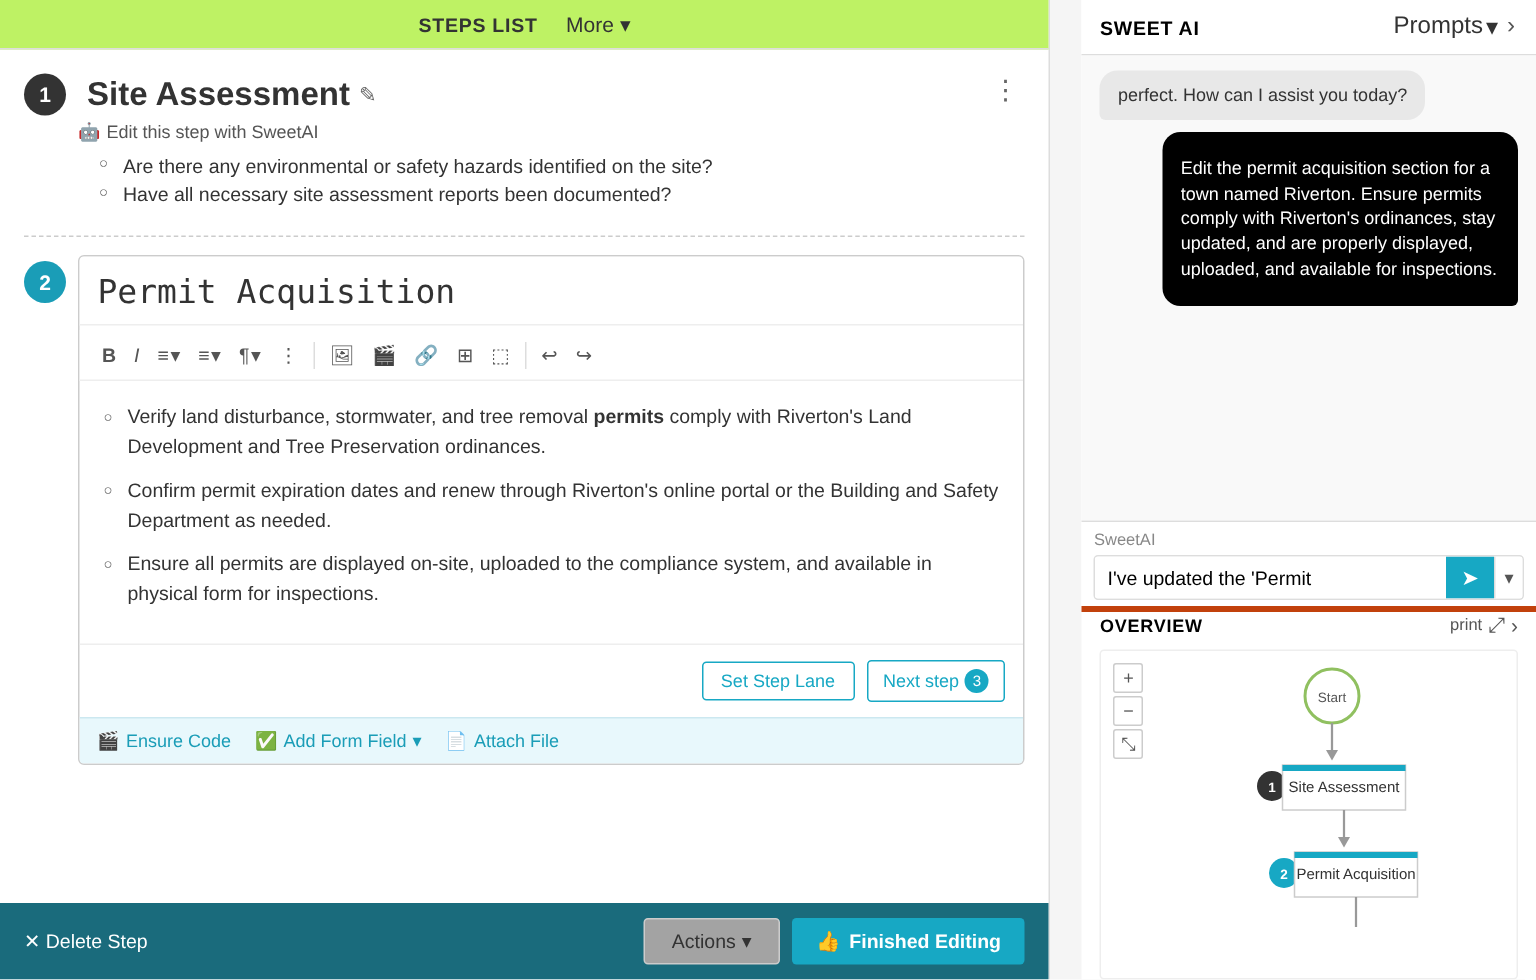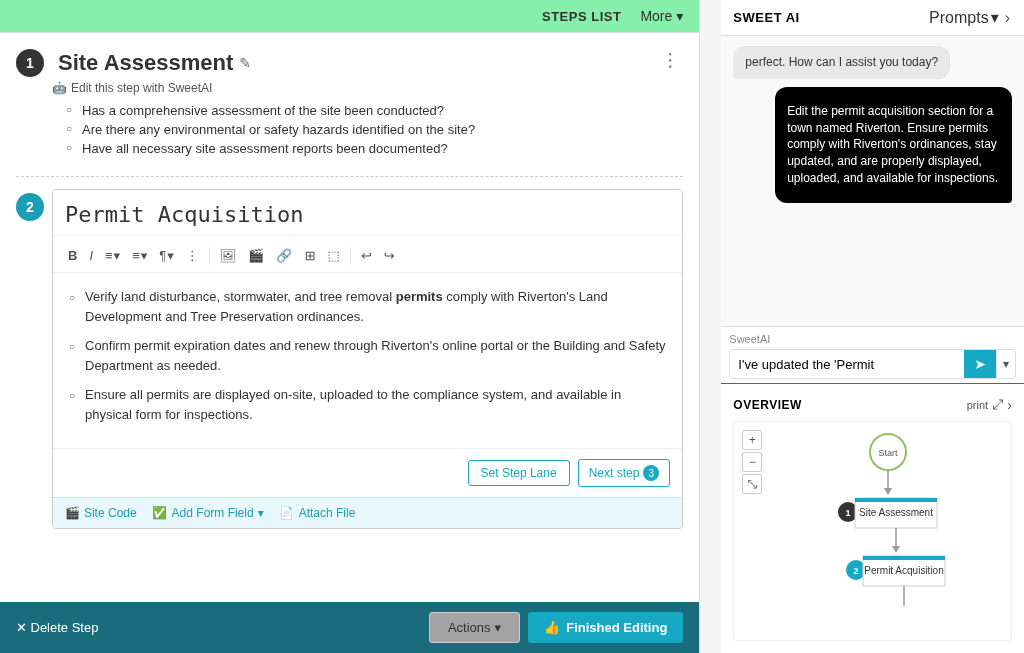--- a/index.html
+++ b/index.html
@@ -1,21 +1,21 @@
 <!DOCTYPE html>
 <html><head>
   <meta charset="utf-8">
   <style>
     * { box-sizing: border-box; margin: 0; padding: 0; }
     body { font-family: Arial, sans-serif; font-size: 13px; background: #f5f5f5; display: flex; height: 653px; overflow: hidden; }
 
     
     .left-panel { width: 715px; display: flex; flex-direction: column; background: #fff; border-right: 1px solid #ddd; }
 
-    .steps-header { display: flex; align-items: center; justify-content: flex-end; padding: 8px 16px; border-bottom: 1px solid #ddd; background: #86efac; }
+    .steps-header { display: flex; align-items: center; justify-content: center; padding: 8px 16px; border-bottom: 1px solid #ddd; background: #bef264; }
     .steps-header-title { font-weight: 700; font-size: 13px; letter-spacing: 0.5px; color: #333; }
     .more-btn { display: flex; align-items: center; gap: 4px; background: none; border: none; cursor: pointer; font-size: 14px; color: #333; font-weight: 500; margin-left: 19px; }
 
     .steps-content { flex: 1; overflow-y: auto; padding: 16px; }
 
     
     .step-item { margin-bottom: 20px; }
     .step-header { display: flex; align-items: flex-start; justify-content: space-between; }
     .step-number-circle { width: 28px; height: 28px; border-radius: 50%; background: #333; color: #fff; display: flex; align-items: center; justify-content: center; font-weight: 700; font-size: 14px; flex-shrink: 0; margin-right: 8px; }
     .step-title-row { display: flex; align-items: center; gap: 6px; flex: 1; }
@@ -65,21 +65,21 @@
     .prompts-btn { background: none; border: none; cursor: pointer; font-size: 16px; color: #333; display: flex; align-items: center; gap: 2px; }
     .nav-arrow { background: none; border: none; cursor: pointer; color: #555; font-size: 16px; padding: 0 2px; }
 
     .chat-area { flex: 1; overflow-y: auto; padding: 10px 12px; display: flex; flex-direction: column; gap: 8px; background: #f9f9f9; }
     .chat-bubble-received { background: #e8e8e8; border-radius: 12px 12px 12px 4px; padding: 8px 12px; max-width: 80%; align-self: flex-start; font-size: 12px; color: #333; line-height: 1.4; }
     .chat-bubble-sent { background: #000000; border-radius: 12px 12px 4px 12px; padding: 16px 12px; max-width: 85%; align-self: flex-end; font-size: 12px; color: #fff; line-height: 1.4; }
     .chat-input { flex: 1; border: none; outline: none; padding: 6px 8px; font-size: 12px; resize: none; }
     .chat-send-btn { background: #17a8c4; border: none; color: #fff; padding: 6px 10px; cursor: pointer; font-size: 14px; }
     .chat-dropdown-btn { background: #fff; border: none; border-left: 1px solid #ddd; color: #555; padding: 4px 6px; cursor: pointer; font-size: 12px; }
 
-    .overview-section { border-top: 1px solid #c2410c; padding: 12px 12px; }
+    .overview-section { border-top: 4px solid #c2410c; padding: 0 12px; }
     .overview-header { display: flex; align-items: center; justify-content: space-between; margin-bottom: 8px; }
     .overview-title { font-weight: 700; font-size: 12px; letter-spacing: 0.5px; }
     .overview-controls { display: flex; align-items: center; gap: 4px; }
     .print-btn { background: none; border: none; font-size: 11px; color: #555; cursor: pointer; }
     .overview-icon-btn { background: none; border: none; cursor: pointer; color: #555; font-size: 14px; }
 
     .flow-diagram { background: #fff; border: 1px solid #eee; border-radius: 3px; padding: 8px; position: relative; height: 220px; overflow: hidden; }
     .flow-controls { position: absolute; top: 8px; left: 8px; display: flex; flex-direction: column; gap: 2px; z-index: 2; }
     .flow-ctrl-btn { background: #fff; border: 1px solid #ccc; width: 20px; height: 20px; display: flex; align-items: center; justify-content: center; cursor: pointer; font-size: 12px; color: #555; border-radius: 2px; }
 
@@ -110,21 +110,20 @@
           <span class="step-title">Site Assessment</span>
           <span class="edit-icon">✎</span>
         </div>
         <button class="step-options-btn">⋮</button>
       </div>
       <div class="sweetai-edit">
         <span>🤖</span>
         <span>Edit this step with SweetAI</span>
       </div>
       <ul class="step-checklist">
-        <li>Has a comprehensive assessment of the site been conducted?</li>
         <li>Are there any environmental or safety hazards identified on the site?</li>
         <li>Have all necessary site assessment reports been documented?</li>
       </ul>
     </div>
 
     <hr class="step-divider">
 
     <div class="step2-wrapper">
       <div class="step2-circle">2</div>
       <div class="step2-editor">
@@ -193,21 +192,21 @@
           <button class="btn-next-step">
             <span>Next step</span>
             <span class="badge">3</span>
           </button>
         </div>
 
         
         <div class="step2-tools">
           <a class="tool-link">
             <span>🎬</span>
-            <span>Site Code</span>
+            <span>Ensure Code</span>
           </a>
           <a class="tool-link">
             <span>✅</span>
             <span>Add Form Field</span>
             <span>▾</span>
           </a>
           <a class="tool-link">
             <span>📄</span>
             <span>Attach File</span>
           </a>

